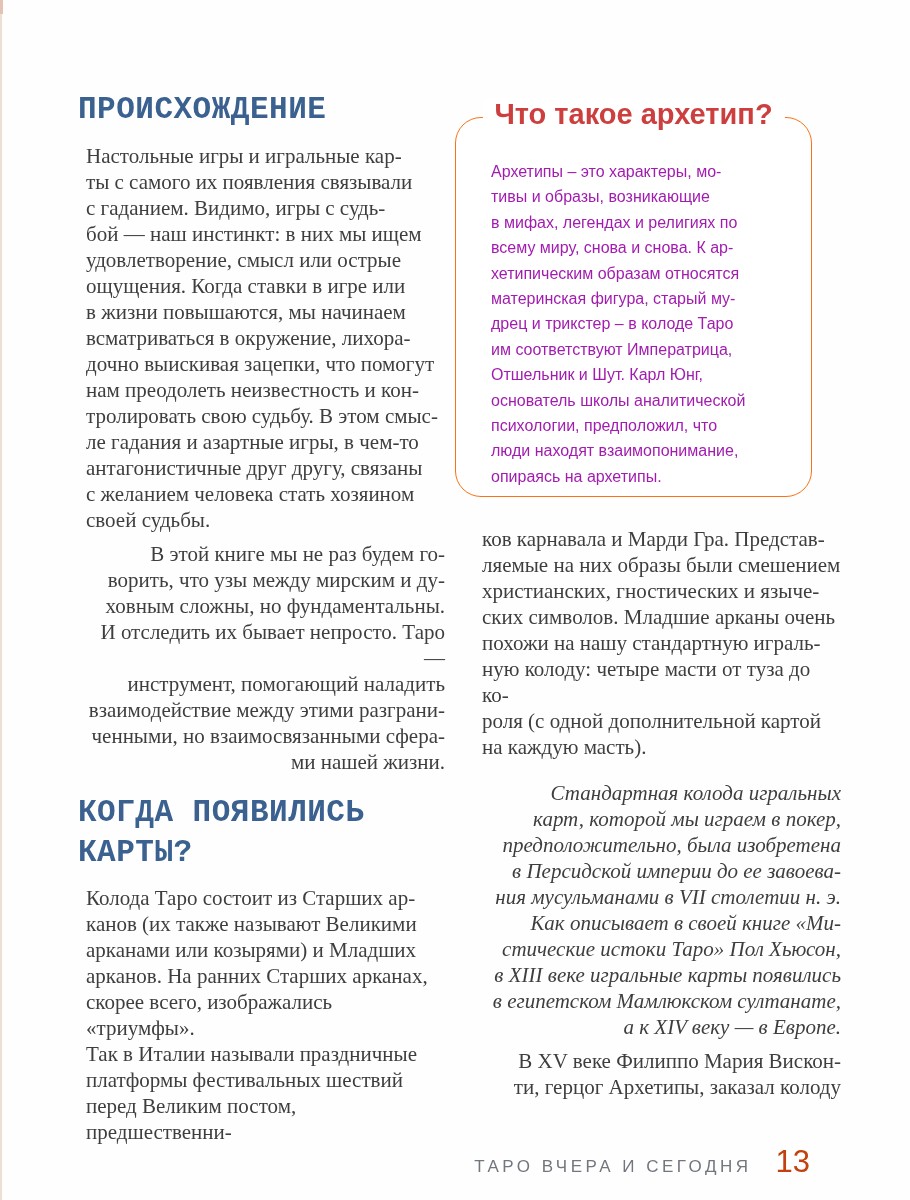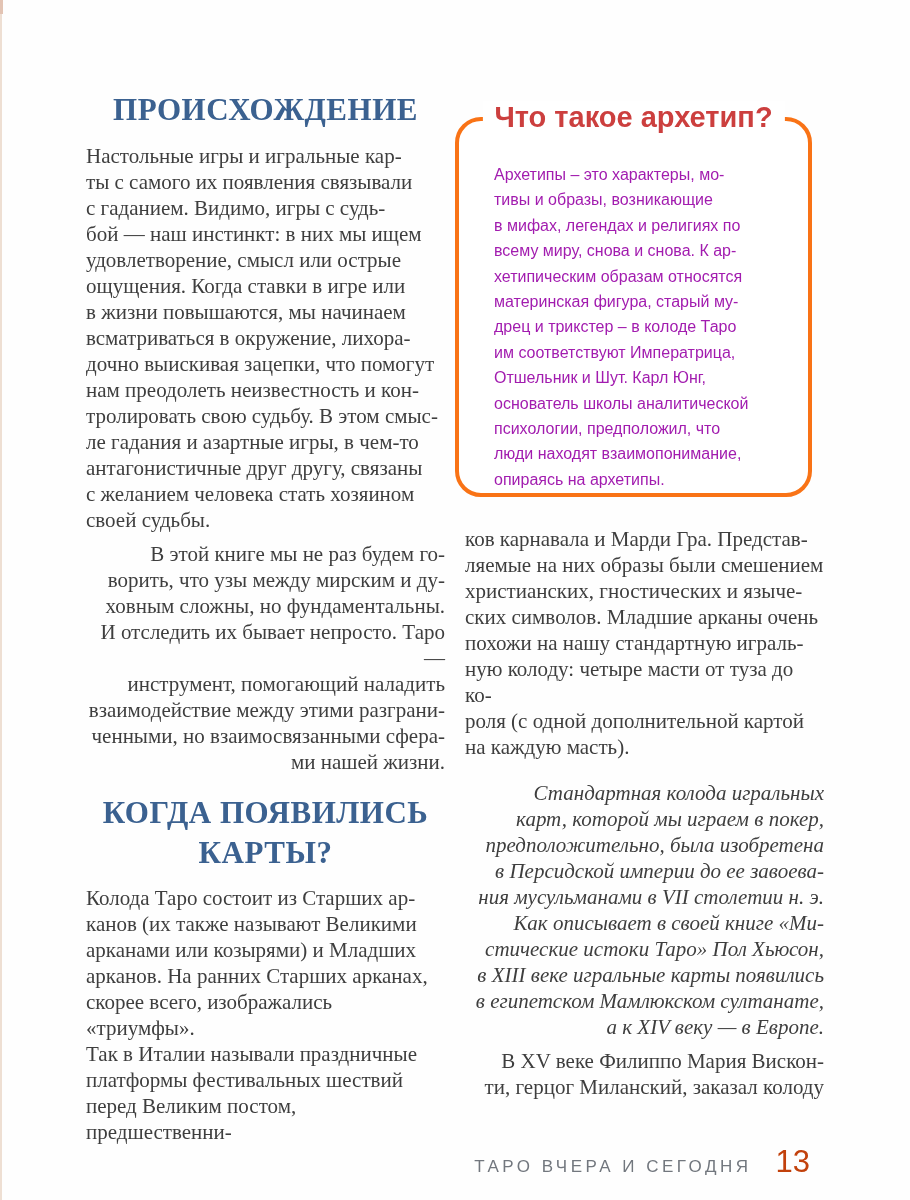--- a/index.html
+++ b/index.html
@@ -6,44 +6,43 @@
   body{
     width:910px;height:1200px;position:relative;overflow:hidden;
     font-family:"Liberation Serif","DejaVu Serif",serif;
   }
   .page{position:absolute;inset:0;background:#fefefe;}
   .edge-line{position:absolute;left:0;top:0;width:2px;height:1200px;background:#eedfd3;}
   .corner-smudge{position:absolute;left:0;top:0;width:3px;height:14px;background:#e3c4b4;}
 
   
   .head{
-    font-family:Liberation Serif, serif;
+    font-family:Liberation Mono, monospace;
     font-weight:bold;color:#3b6190;letter-spacing:.5px;
     white-space:pre-line;
-    text-align:center;
   }
   h1.head{font-size:31px;line-height:40px;margin:0 0 13px 0;}
   h2.head{font-size:31px;line-height:40px;margin:18px 0 12px 0;}
 
   
   .body-text{
     font-size:21px;line-height:26px;color:#3e3e3e;margin:8px;
     white-space:pre-line;letter-spacing:0;
   }
   .indent{text-indent:30px;text-align:right;}
   .mt{margin-top:20px;font-style:italic;}
 
   
   .lcol{position:absolute;left:78px;top:90px;width:375px;}
-  .rcol{position:absolute;left:457px;top:518px;width:375px;}
+  .rcol{position:absolute;left:474px;top:518px;width:375px;}
 
   
   .abox{
     position:absolute;left:455px;top:117px;width:357px;height:380px;
-    box-sizing:border-box;border:4px solid #f97316;border-radius:26px;
+    box-sizing:border-box;border:1px solid #f97316;border-radius:26px;
     background:#ffffff;
   }
   .abox-title{
     position:absolute;top:-20px;left:50%;transform:translateX(-50%);
     background:#ffffff;padding:0 12px;white-space:nowrap;
     font-family:"Liberation Sans","DejaVu Sans",sans-serif;
     font-weight:bold;font-size:29px;color:#cc3f3e;
   }
   .abox-body{
     margin:8px;padding:33px 18px 0 27px;
@@ -136,21 +135,21 @@
 карт, которой мы играем в покер,
 предположительно, была изобретена
 в Персидской империи до ее завоева-
 ния мусульманами в VII столетии н. э.
 Как описывает в своей книге «Ми-
 стические истоки Таро» Пол Хьюсон,
 в XIII веке игральные карты появились
 в египетском Мамлюкском султанате,
 а к XIV веку — в Европе.</p>
     <p class="body-text indent">В XV веке Филиппо Мария Вискон-
-ти, герцог Миланский, заказал колоду</p>
+ти, герцог Архетипы, заказал колоду</p>
   </section>
 
   <footer class="footer">
     <span class="running-title">ТАРО ВЧЕРА И СЕГОДНЯ</span>
     <span class="page-number">13</span>
   </footer>
 
 </div>
 
 </body></html>

